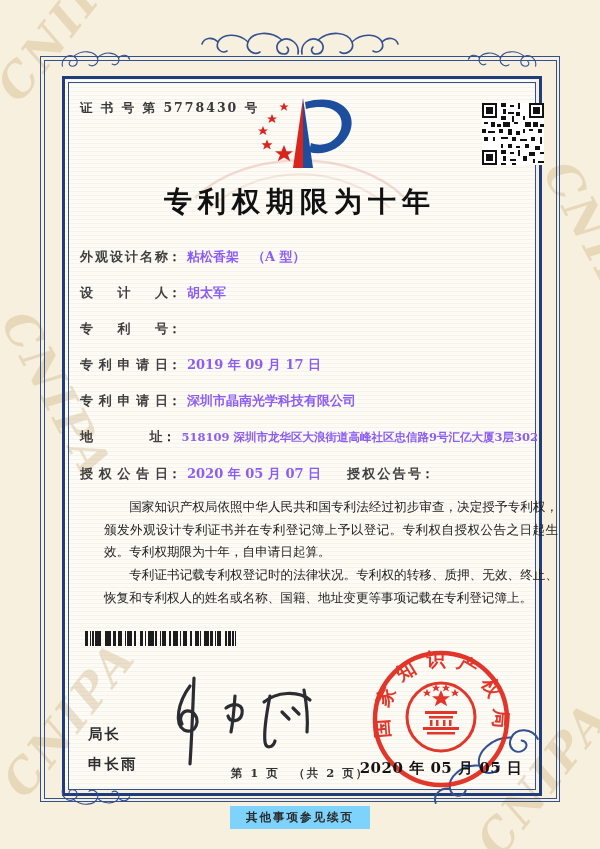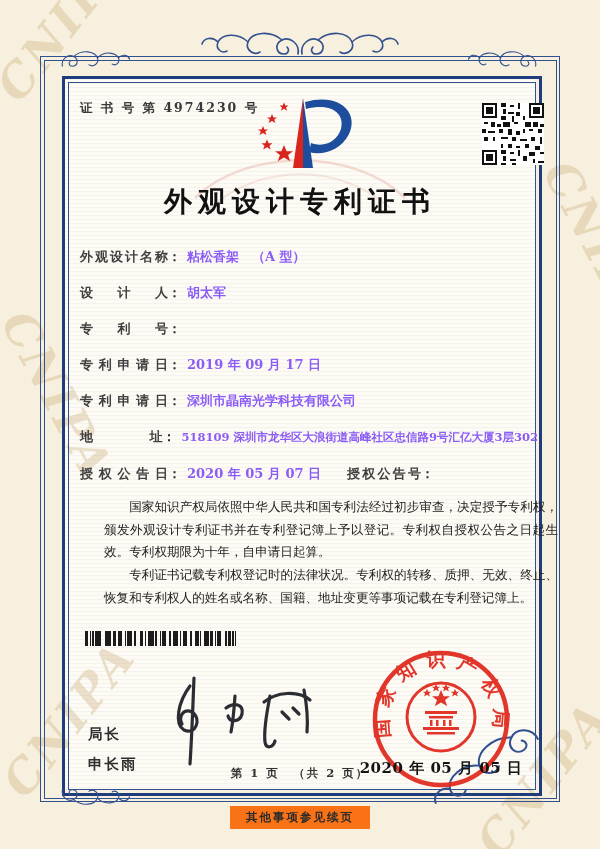--- a/index.html
+++ b/index.html
@@ -76,21 +76,21 @@
   .signature{position:absolute;left:152px;top:672px;}
   .seal{position:absolute;left:352px;top:645px;}
   .page-footer{
     position:absolute;left:0;right:0;top:766px;text-align:center;
     font-size:11.5px;color:#333;letter-spacing:2px;font-weight:600;
   }
   .cont-note{
     position:absolute;left:0;right:0;top:806px;text-align:center;
   }
   .cont-note span{
-    display:inline-block;background:#f97316;padding:4px 16px;
+    display:inline-block;background:#7dd3fc;padding:4px 16px;
     font-size:11.5px;font-weight:600;letter-spacing:2px;color:#2b2b2b;
   }
   .red-orn{position:absolute;left:185px;top:138px;z-index:3;}
 </style>
 </head>
 <body>
 
 <div class="page">
 
   <svg width="0" height="0" style="position:absolute" aria-hidden="true">
@@ -139,21 +139,21 @@
       <use href="#curlg"></use>
     </svg>
 
   <svg class="red-orn" width="230" height="80" fill="none">
     <path d="M10,60 C60,10 170,10 220,60" stroke="rgba(200,70,50,0.18)" stroke-width="2.5"></path>
     <path d="M25,70 C75,25 155,25 205,70" stroke="rgba(200,70,50,0.12)" stroke-width="2"></path>
   </svg>
 
   <div class="content">
 
-    <div class="cert-no">证 书 号 第 4974230 号</div>
+    <div class="cert-no">证 书 号 第 5778430 号</div>
 
     <svg class="logo" width="126" height="84" viewBox="0 0 126 84">
       <polygon points="66,8 56,78 66,78" fill="#d8261e"></polygon>
       <polygon points="66,8 66,78 76,78" fill="#1d4e9e"></polygon>
       <path d="M68,12 C104,2 122,24 112,44 C104,60 86,66 72,62 L74,53 C88,58 100,51 104,39 C108,25 96,12 69,19 Z" fill="#1d4e9e"></path>
       <use href="#star" fill="#d8261e" transform="translate(47,64) scale(0.9)"></use>
       <use href="#star" fill="#d8261e" transform="translate(30,55) scale(0.55)"></use>
       <use href="#star" fill="#d8261e" transform="translate(26,41) scale(0.5)"></use>
       <use href="#star" fill="#d8261e" transform="translate(35,29) scale(0.5)"></use>
       <use href="#star" fill="#d8261e" transform="translate(47,17) scale(0.45)"></use>
@@ -213,21 +213,21 @@
         <rect x="10" y="25" width="1" height="2"></rect>
           <rect x="13" y="26" width="3" height="1"></rect>
           <rect x="19" y="25" width="2" height="2"></rect>
           <rect x="24" y="26" width="1" height="2"></rect>
           <rect x="26" y="27" width="3" height="1"></rect>
         <rect x="9" y="28" width="2" height="1"></rect>
           <rect x="14" y="28" width="2" height="1"></rect>
       </g>
     </svg>
 
-    <div class="title">外观设计专利证书</div>
+    <div class="title">专利权期限为十年</div>
 
     <div class="fields">
       <div class="frow">
         <span class="flabel">外观设计名称</span>
           <span class="fcolon">：</span>
           <span class="fvalue">粘松香架　（A 型）</span>
       </div>
       <div class="frow">
         <span class="flabel">设计人</span>
           <span class="fcolon">：</span>

